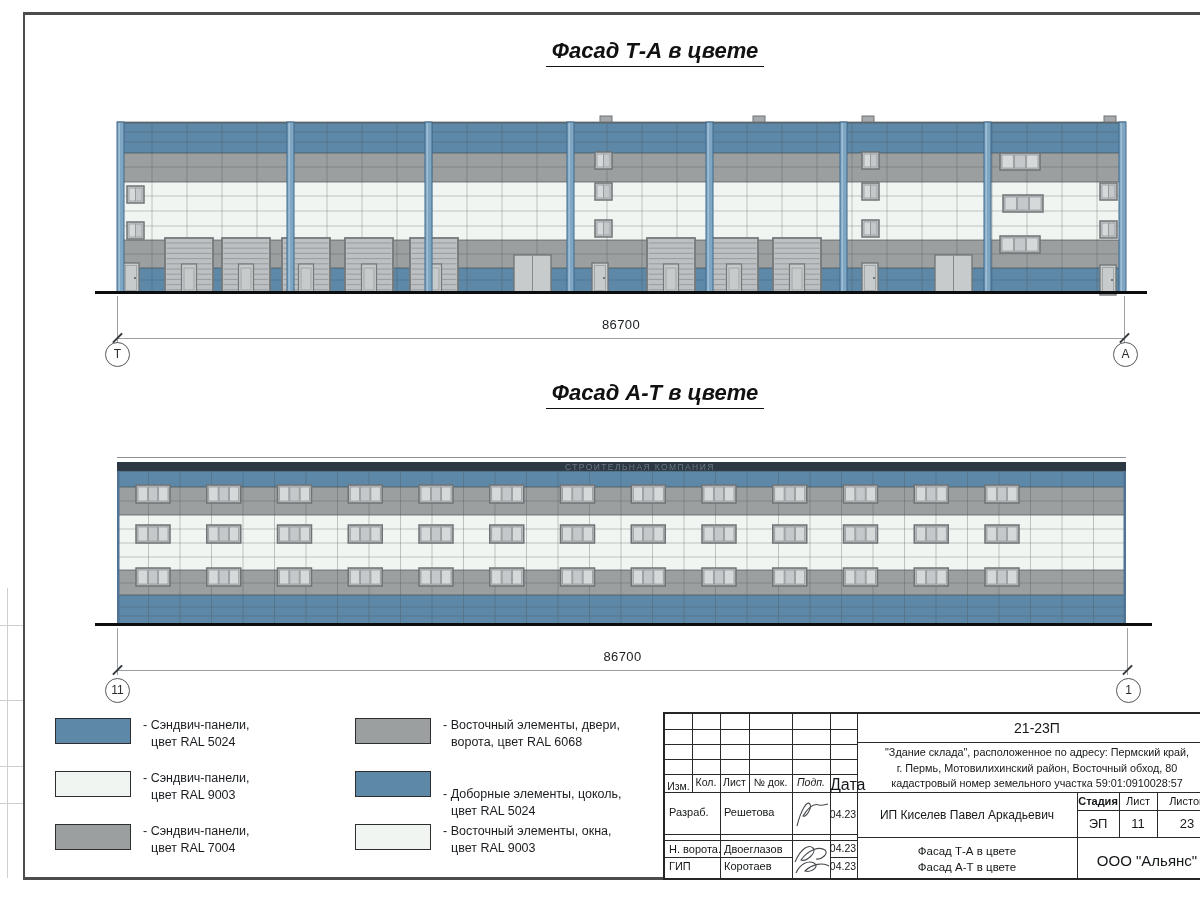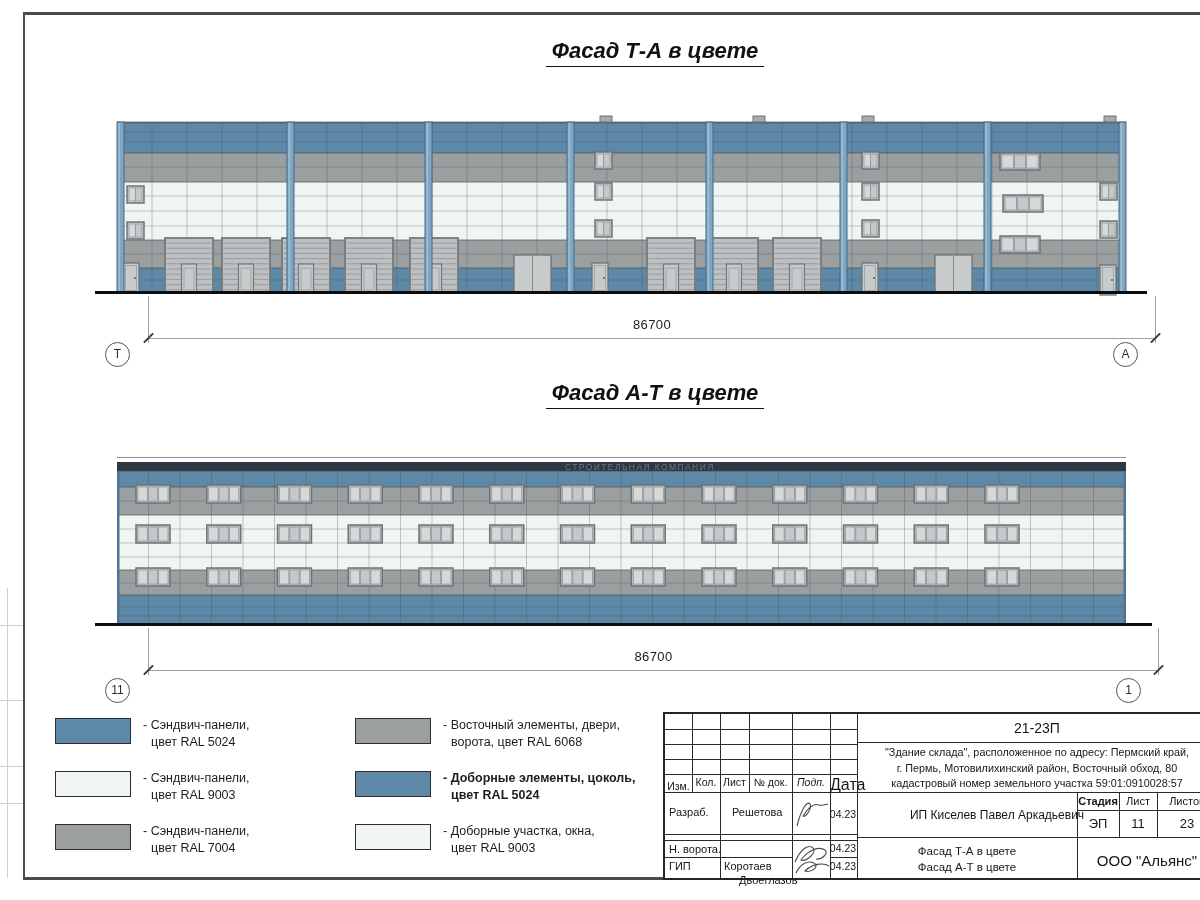--- a/index.html
+++ b/index.html
@@ -7,21 +7,21 @@
        font-family:"Liberation Sans",sans-serif;color:#1c1f22;}
   .abs{position:absolute;}
   
   .frame-line{position:absolute;background:#4c4c4c;}
   .side-line{position:absolute;background:#cfcfcf;}
   
   .sheet-title{position:absolute;left:155px;width:1000px;text-align:center;
     font-size:22px;font-weight:bold;font-style:italic;color:#111;}
   .sheet-title span{border-bottom:1.6px solid #111;padding:0 6px 3px 6px;}
   
-  .dim{position:absolute;height:50px;margin-left:31px;}
+  .dim{position:absolute;height:50px;}
   .dim .ext{position:absolute;top:0;bottom:3px;width:1px;background:#9aa0a3;}
   .dim .ext.l{left:0;} .dim .ext.r{right:0;}
   .dim .dline{position:absolute;left:0;right:0;top:42px;height:1px;background:#9aa0a3;}
   .dim .slash{position:absolute;top:41px;width:13px;height:2px;background:#35393c;transform:rotate(-45deg);}
   .dim .slash.sl{left:-6px;} .dim .slash.sr{right:-6px;}
   .dim .dlabel{position:absolute;left:0;right:0;top:21px;text-align:center;
     font-size:13px;letter-spacing:.4px;color:#1a1d20;}
   .axis-circle{position:absolute;width:23px;height:23px;border:1.2px solid #53575a;border-radius:50%;
     background:#fff;text-align:center;line-height:22px;font-size:12px;color:#2a2d30;}
   .ground{position:absolute;height:3px;background:#0c0d0e;}
@@ -546,27 +546,27 @@
     <div class="leg-label" style="left: 143px; top: 823px;">
       <div>- Сэндвич-панели,</div>
       <div class="l2">цвет RAL 7004</div>
     </div>
     <div class="leg-swatch" style="left: 355px; top: 718px; background: rgb(155, 159, 160);"></div>
     <div class="leg-label" style="left: 443px; top: 717px;">
       <div>- Восточный элементы, двери,</div>
       <div class="l2">ворота, цвет RAL 6068</div>
     </div>
     <div class="leg-swatch" style="left: 355px; top: 771px; background: rgb(93, 136, 167);"></div>
-    <div class="leg-label" style="left: 443px; top: 770px; font-weight: bold;">
+    <div class="leg-label" style="left: 443px; top: 786px;">
       <div>- Доборные элементы, цоколь,</div>
       <div class="l2">цвет RAL 5024</div>
     </div>
     <div class="leg-swatch" style="left: 355px; top: 824px; background: rgb(241, 245, 241);"></div>
     <div class="leg-label" style="left: 443px; top: 823px;">
-      <div>- Доборные участка, окна,</div>
+      <div>- Восточный элементы, окна,</div>
       <div class="l2">цвет RAL 9003</div>
     </div>
   </div>
 
 <div id="stamp">
 
   <div class="tl tv" style="left:27px;top:0;height:78px;"></div>
   <div class="tl tv" style="left:55px;top:0;height:164px;"></div>
   <div class="tl tv" style="left:84px;top:0;height:78px;"></div>
   <div class="tl tv" style="left:127px;top:0;height:164px;"></div>
@@ -592,44 +592,44 @@
   <div class="tl th" style="left:412px;top:96px;width:140px;"></div>
 
   <div class="stxt sc" style="left:0;top:66px;width:27px;font-size:10.5px;">Изм.</div>
   <div class="stxt sc" style="left:27px;top:62px;width:28px;font-size:10.5px;">Кол.</div>
   <div class="stxt sc" style="left:55px;top:62px;width:29px;font-size:10.5px;">Лист</div>
   <div class="stxt sc" style="left:84px;top:62px;width:43px;font-size:10.5px;">№ док.</div>
   <div class="stxt sc" style="left:127px;top:62px;width:38px;font-size:10.5px;font-style:italic;">Подп.</div>
   <div class="stxt sc" style="left:165px;top:62px;width:27px;font-size:16px;">Дата</div>
 
   <div class="stxt" style="left:4px;top:92px;">Разраб.</div>
-  <div class="stxt" style="left:59px;top:92px;margin-left:8px;">Решетова</div>
+  <div class="stxt" style="left:59px;top:92px;">Решетова</div>
   <div class="stxt sc" style="left:164px;top:94px;width:28px;font-size:10.5px;">04.23</div>
   <div class="stxt" style="left:4px;top:129px;">Н. ворота.</div>
-  <div class="stxt" style="left:74px;top:129px;margin-top:31px;">Двоеглазов</div>
+  <div class="stxt" style="left:59px;top:129px;">Двоеглазов</div>
   <div class="stxt sc" style="left:164px;top:128px;width:28px;font-size:10.5px;">04.23</div>
   <div class="stxt" style="left:4px;top:146px;">ГИП</div>
   <div class="stxt" style="left:59px;top:146px;">Коротаев</div>
   <div class="stxt sc" style="left:164px;top:146px;width:28px;font-size:10.5px;">04.23</div>
 
   <svg class="stamp-sig" style="left:129px;top:82px;" width="36" height="38" viewBox="0 0 36 38">
     <path d="M3,30 C7,14 13,4 16,8 C18,12 12,22 9,20 C14,12 20,7 25,9 C28,10 30,9 34,8" fill="none" stroke="#474b4e" stroke-width="1.1"></path>
   </svg>
   <svg class="stamp-sig" style="left:127px;top:126px;" width="40" height="40" viewBox="0 0 40 40">
     <path d="M3,22 C9,8 17,4 21,8 C25,12 15,22 9,20 C16,10 27,6 33,10 C37,13 30,20 24,19" fill="none" stroke="#474b4e" stroke-width="1.1"></path>
     <path d="M4,33 C8,24 16,20 22,23 C28,26 20,33 13,31 C20,24 31,22 37,26" fill="none" stroke="#474b4e" stroke-width="1.1"></path>
   </svg>
 
   <div class="stxt sc docnum" style="left:192px;top:6px;width:360px;">21-23П</div>
   <div class="addr abs" style="left:196px;top:31px;width:352px;">
     <div>"Здание склада", расположенное по адресу: Пермский край,</div>
     <div>г. Пермь, Мотовилихинский район, Восточный обход, 80</div>
     <div>кадастровый номер земельного участка 59:01:0910028:57</div>
   </div>
-  <div class="stxt sc" style="left:192px;top:94px;width:220px;font-size:12px;padding-left:30px;">ИП Киселев Павел Аркадьевич</div>
+  <div class="stxt sc" style="left:192px;top:94px;width:220px;font-size:12px;">ИП Киселев Павел Аркадьевич</div>
 
   <div class="stxt sc" style="left:412px;top:81px;width:42px;font-weight:bold;">Стадия</div>
   <div class="stxt sc" style="left:454px;top:81px;width:38px;">Лист</div>
   <div class="stxt sc" style="left:492px;top:81px;width:60px;">Листов</div>
   <div class="stxt sc" style="left:412px;top:102px;width:42px;font-size:13px;">ЭП</div>
   <div class="stxt sc" style="left:454px;top:102px;width:38px;font-size:13px;">11</div>
   <div class="stxt sc" style="left:492px;top:102px;width:60px;font-size:13px;">23</div>
 
   <div class="stxt sc" style="left:192px;top:131px;width:220px;font-size:11.5px;">Фасад Т-А в цвете</div>
   <div class="stxt sc" style="left:192px;top:147px;width:220px;font-size:11.5px;">Фасад А-Т в цвете</div>

